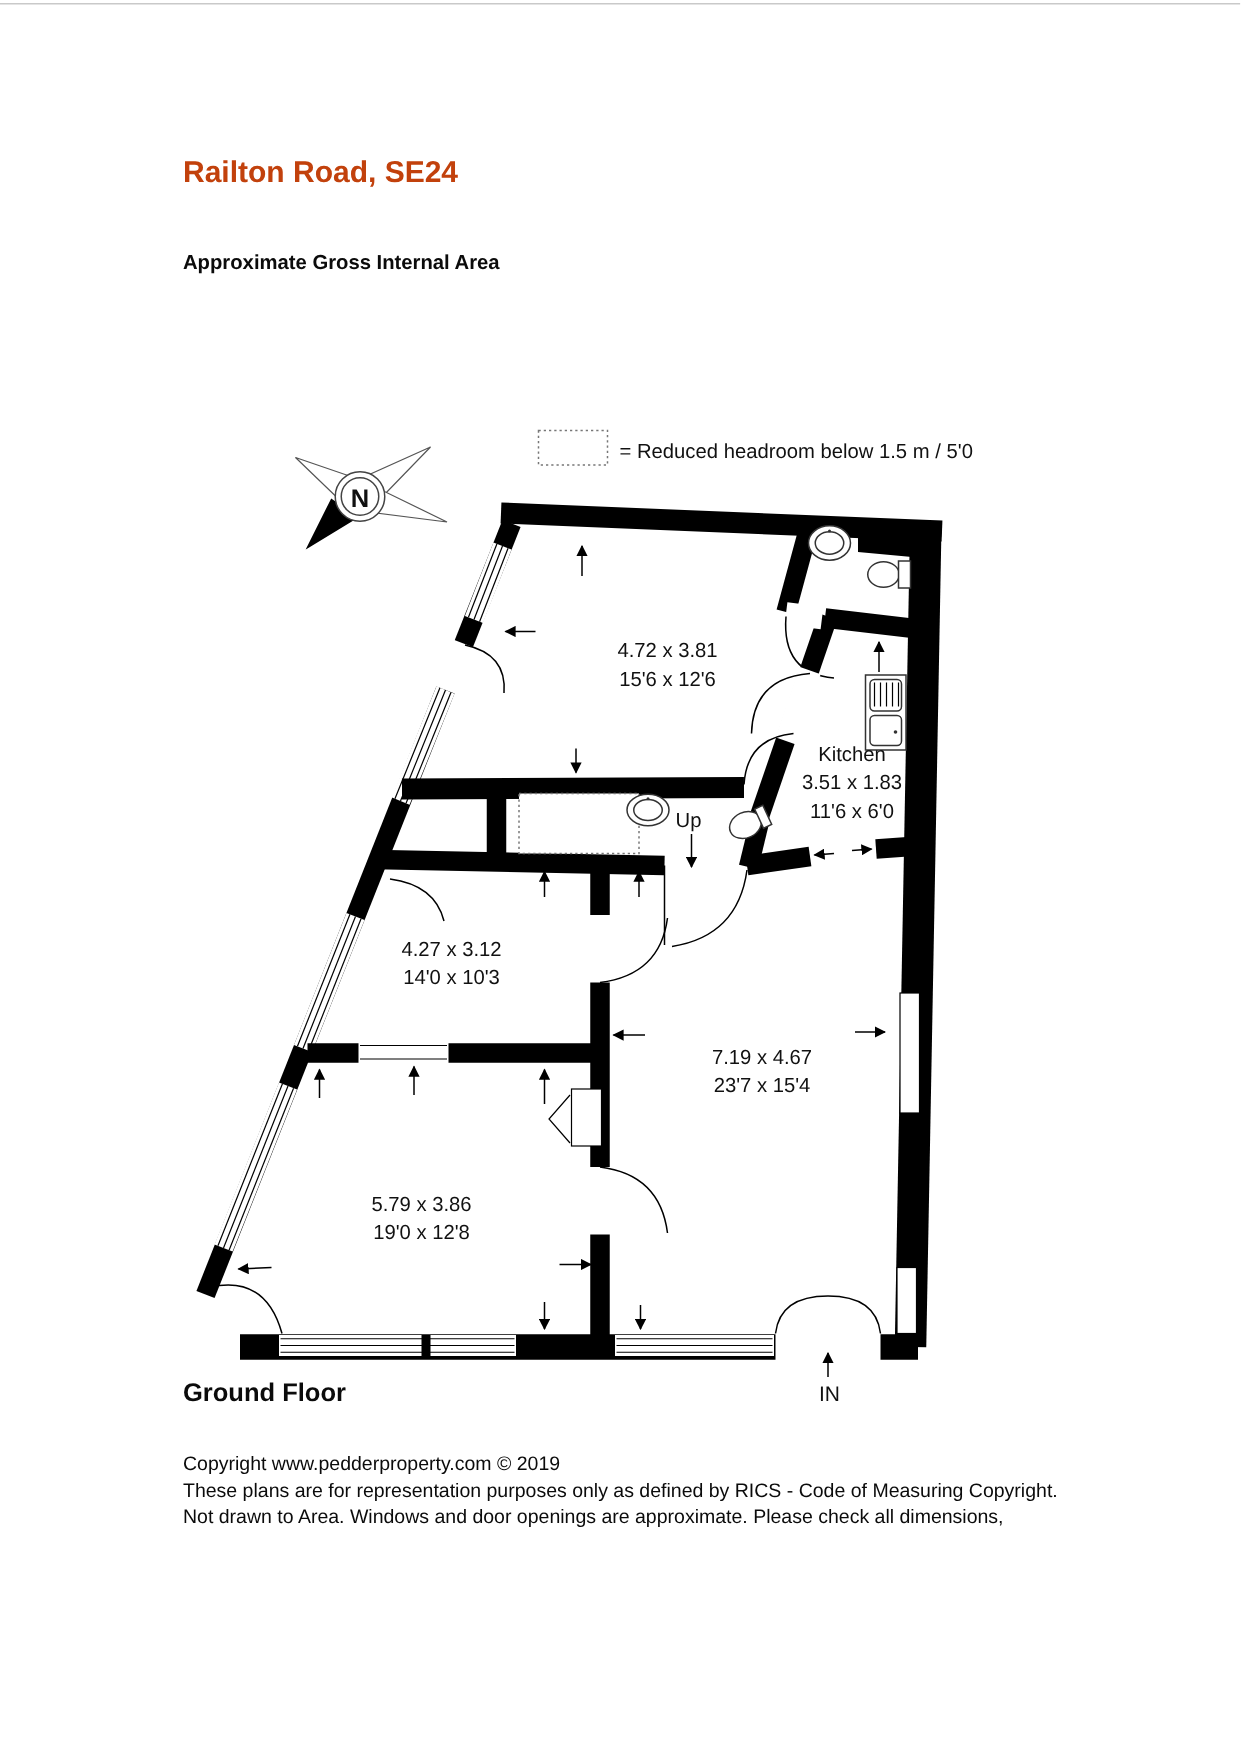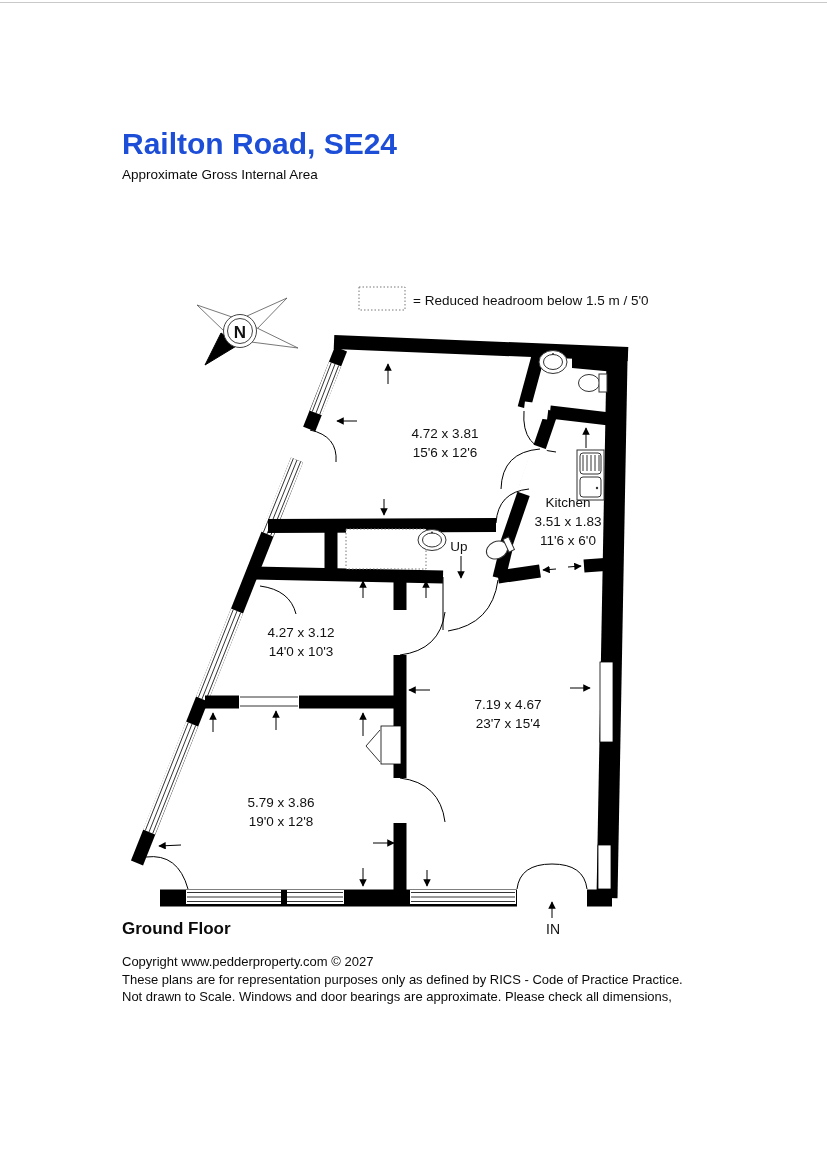--- a/index.html
+++ b/index.html
@@ -1,22 +1,22 @@
 <!DOCTYPE html>
 <html><head>
 <meta charset="utf-8">
 <style>
   html,body{margin:0;padding:0;background:#fff;}
   .page{position:relative;width:827px;height:1169px;background:#fff;overflow:hidden;
         font-family:"Liberation Sans",sans-serif;color:#111;}
   .hairline{position:absolute;top:2px;left:0;right:0;height:1px;background:#c9c9c9;}
-  .title{position:absolute;left:122px;top:104px;font-size:30px;font-weight:bold;letter-spacing:0px;color:#1d4ed8;margin-top:23px;}
-  .subtitle{position:absolute;left:122px;top:164px;font-size:13.5px;font-weight:normal;line-height:21px;color:#0b0b0b;}
+  .title{position:absolute;left:122px;top:104px;font-size:20px;font-weight:bold;letter-spacing:0px;color:#c2410c;}
+  .subtitle{position:absolute;left:122px;top:164px;font-size:13.5px;font-weight:bold;line-height:21px;color:#0b0b0b;}
   .footer{position:absolute;left:122px;top:919px;color:#0b0b0b;}
-  .floor-label{font-size:17px;font-weight:bold;margin-bottom:14px;}
+  .floor-label{font-size:17px;font-weight:bold;margin-bottom:28px;}
   .fineprint{font-size:13px;line-height:17.5px;}
   svg{position:absolute;left:0;top:0;}
   .wall{stroke:#000;fill:none;}
   .thin{stroke:#000;stroke-width:1;fill:none;}
   .thin2{stroke:#000;stroke-width:0.8;fill:none;}
   .white{stroke:#fff;fill:none;}
   .lbl{font-family:"Liberation Sans",sans-serif;font-size:13.5px;fill:#111;text-anchor:middle;}
   .lblsm{font-family:"Liberation Sans",sans-serif;font-size:14px;fill:#111;text-anchor:middle;}
   .nlbl{font-family:"Liberation Sans",sans-serif;font-size:17px;font-weight:bold;fill:#111;text-anchor:middle;}
   .fixture{stroke:#333;stroke-width:1;fill:#fff;}
@@ -249,18 +249,18 @@
       <line x1="461" y1="556" x2="461" y2="578" stroke="#000" stroke-width="1" marker-end="url(#ah)"></line>
 
       <line x1="552" y1="918" x2="552" y2="902" stroke="#000" stroke-width="1" marker-end="url(#ah)"></line>
       <text x="553" y="934" class="lblsm">IN</text>
     </g>
   </svg>
 
   <div class="footer">
     <div class="floor-label">Ground Floor</div>
     <div class="fineprint">
-      <div>Copyright www.pedderproperty.com © 2027</div>
-      <div>These plans are for representation purposes only as defined by RICS - Code of Practice Practice.</div>
-      <div>Not drawn to Scale. Windows and door bearings are approximate. Please check all dimensions,</div>
+      <div>Copyright www.pedderproperty.com © 2019</div>
+      <div>These plans are for representation purposes only as defined by RICS - Code of Measuring Copyright.</div>
+      <div>Not drawn to Area. Windows and door openings are approximate. Please check all dimensions,</div>
     </div>
   </div>
 </div>
 
 </body></html>

